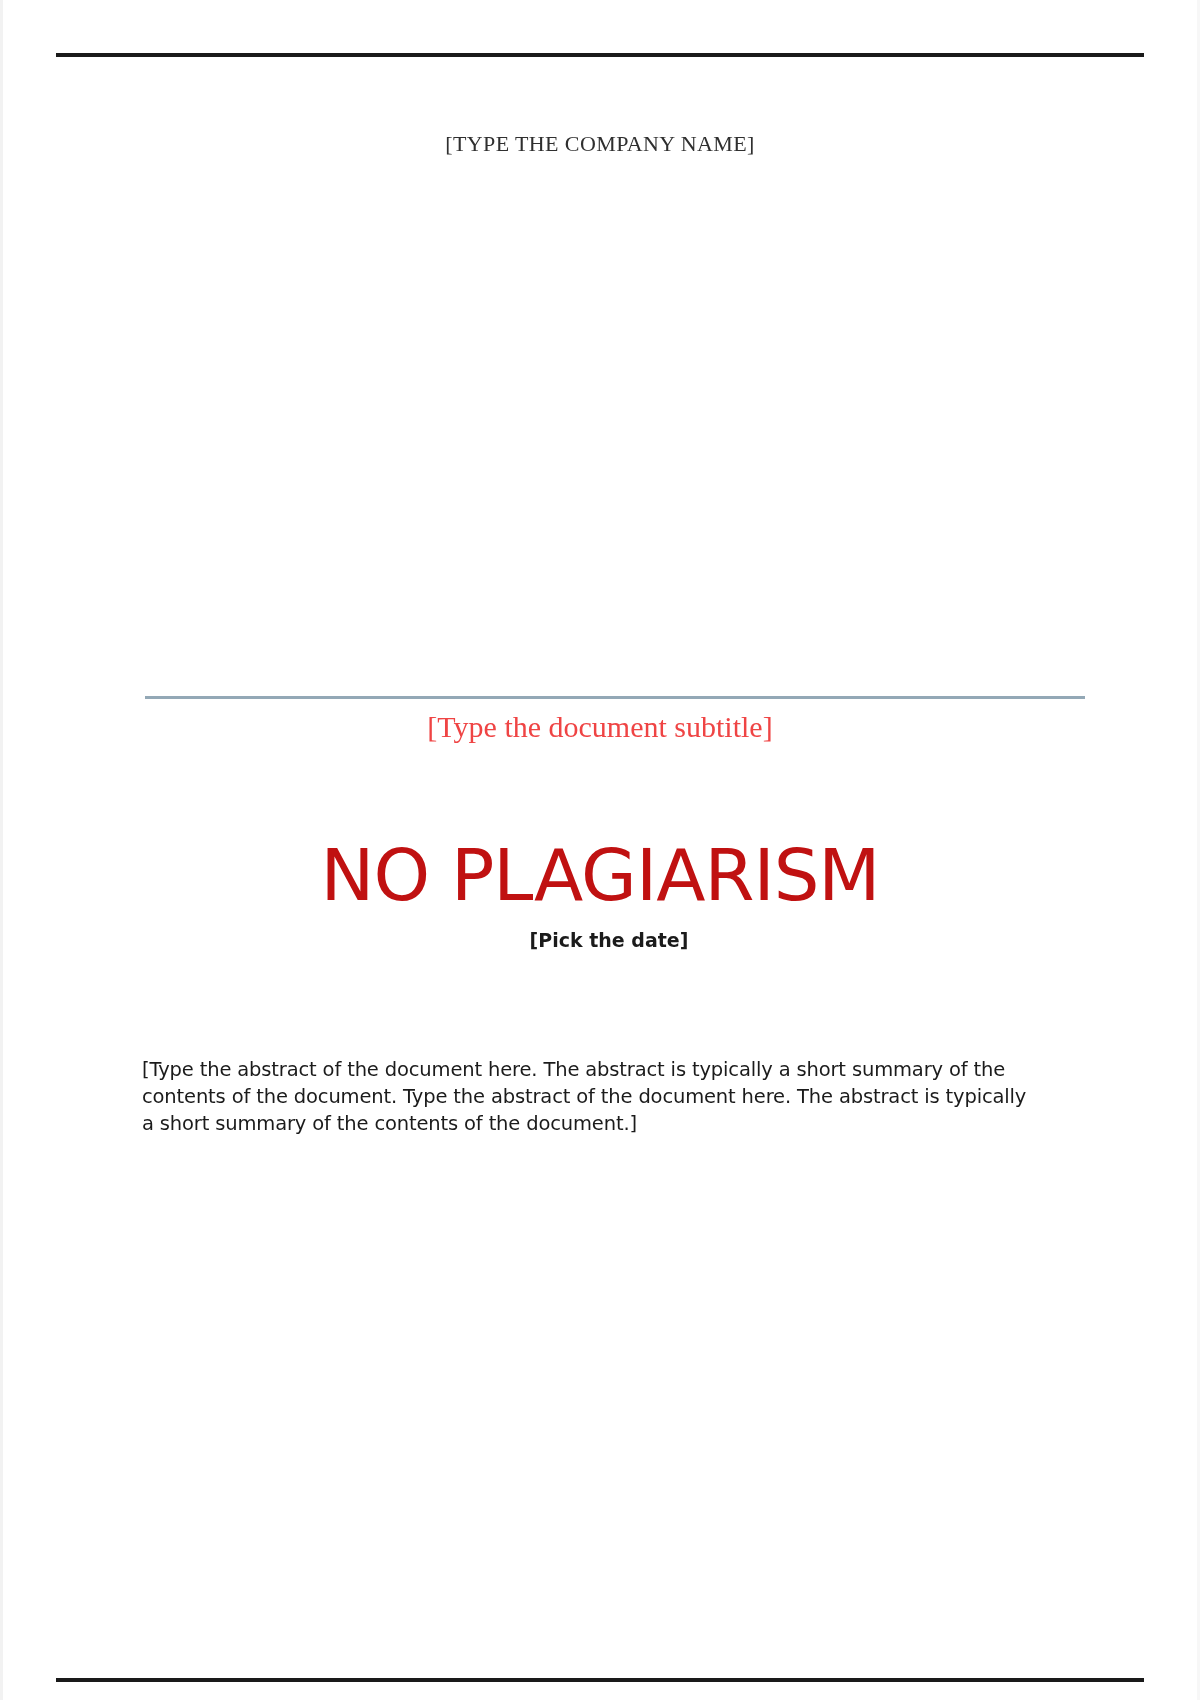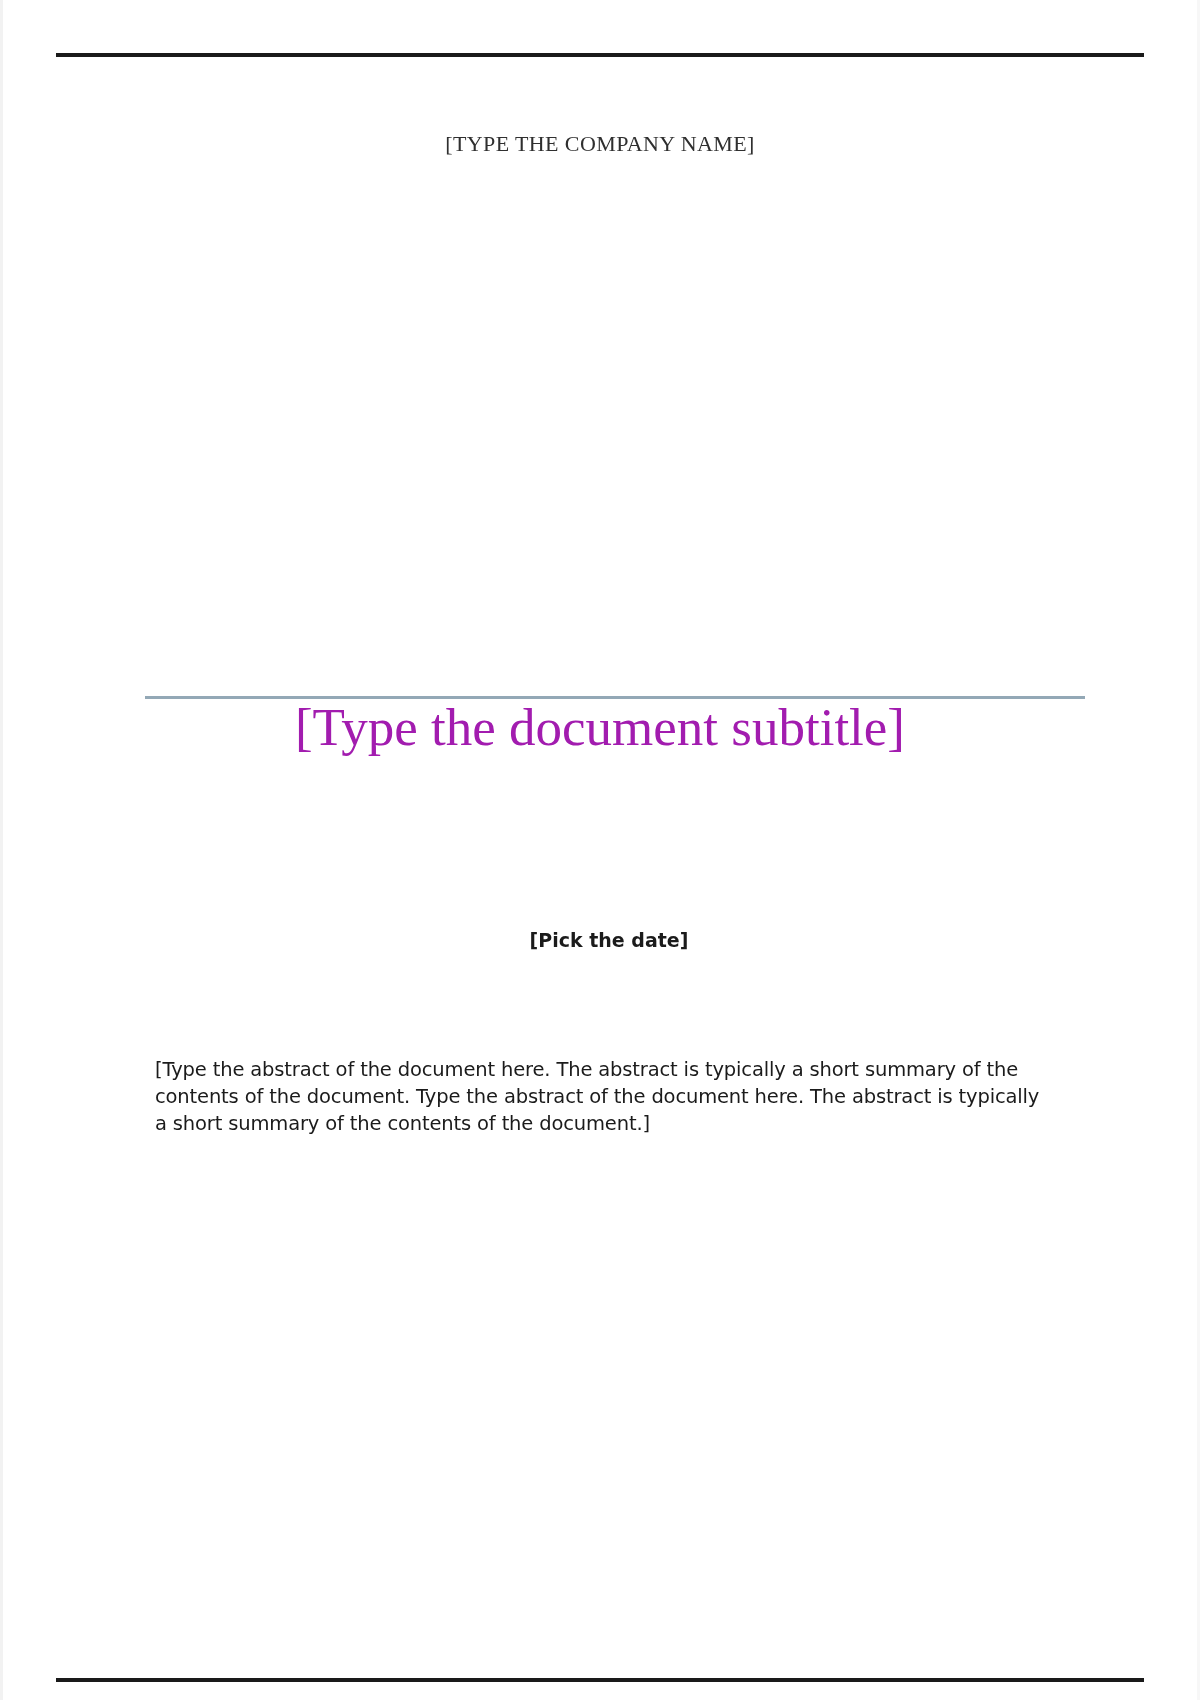--- a/index.html
+++ b/index.html
@@ -93,23 +93,23 @@
     background: #93a8b6;
   }
 
   .doc-subtitle {
     position: absolute;
     left: 0;
     top: 702px;
     width: 1200px;
     text-align: center;
     font-family: "Liberation Serif", serif;
-    font-size: 53px;
+    font-size: 30px;
     line-height: 50px;
-    color: #a21caf;
+    color: #ef4444;
     font-weight: 400;
   }
 
   .no-plagiarism {
     position: absolute;
     left: 0;
     top: 836px;
     width: 1200px;
     text-align: center;
     font-family: "DejaVu Sans", sans-serif;
@@ -129,21 +129,21 @@
     font-family: "DejaVu Sans", sans-serif;
     font-weight: bold;
     font-size: 19px;
     line-height: 24px;
     color: #1b1b1b;
     padding-left: 9px;
   }
 
   .abstract {
     position: absolute;
-    left: 155px;
+    left: 142px;
     top: 1056px;
     width: 900px;
     font-family: "DejaVu Sans", sans-serif;
     font-weight: 400;
     font-size: 19.5px;
     line-height: 27px;
     color: #1b1b1b;
     text-align: left;
     letter-spacing: -0.15px;
   }
@@ -158,20 +158,21 @@
 
   <div class="page-rule-top"></div>
 
   <div class="company-name">[TYPE THE COMPANY NAME]</div>
 
 
   <div class="title-rule"></div>
 
   <div class="doc-subtitle">[Type the document subtitle]</div>
 
+  <div class="no-plagiarism">NO PLAGIARISM</div>
 
   <div class="pick-date">[Pick the date]</div>
 
   <div class="abstract">[Type the abstract of the document here. The abstract is typically a short summary of the contents of the document. Type the abstract of the document here. The abstract is typically a short summary of the contents of the document.]</div>
 
   <div class="page-rule-bottom"></div>
 
 </div>
 
 </body></html>

